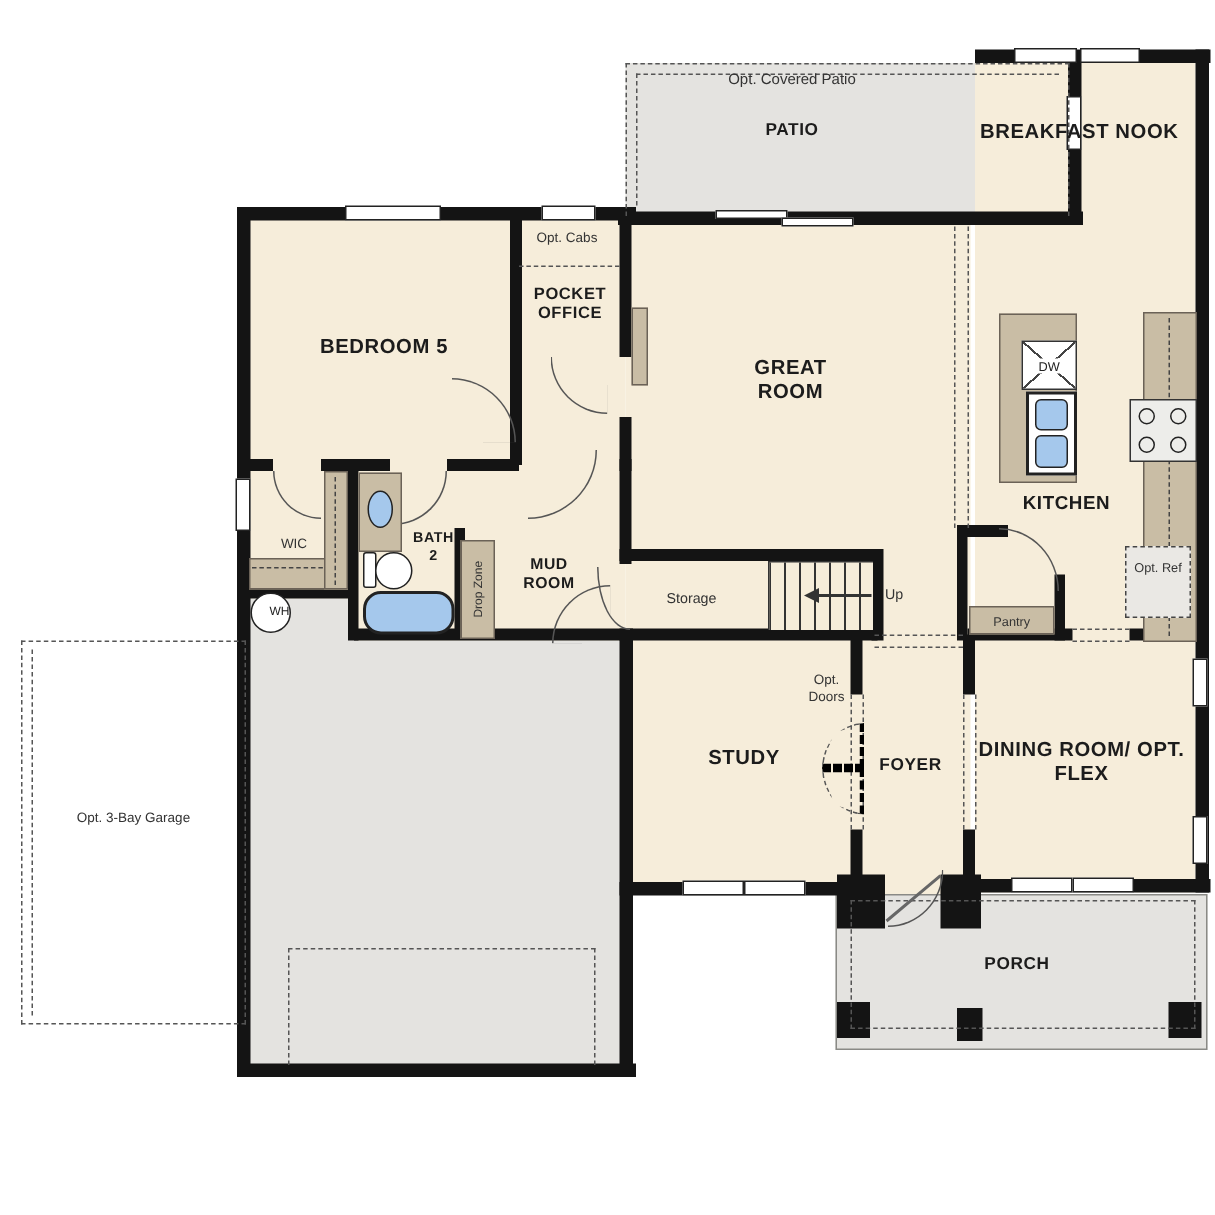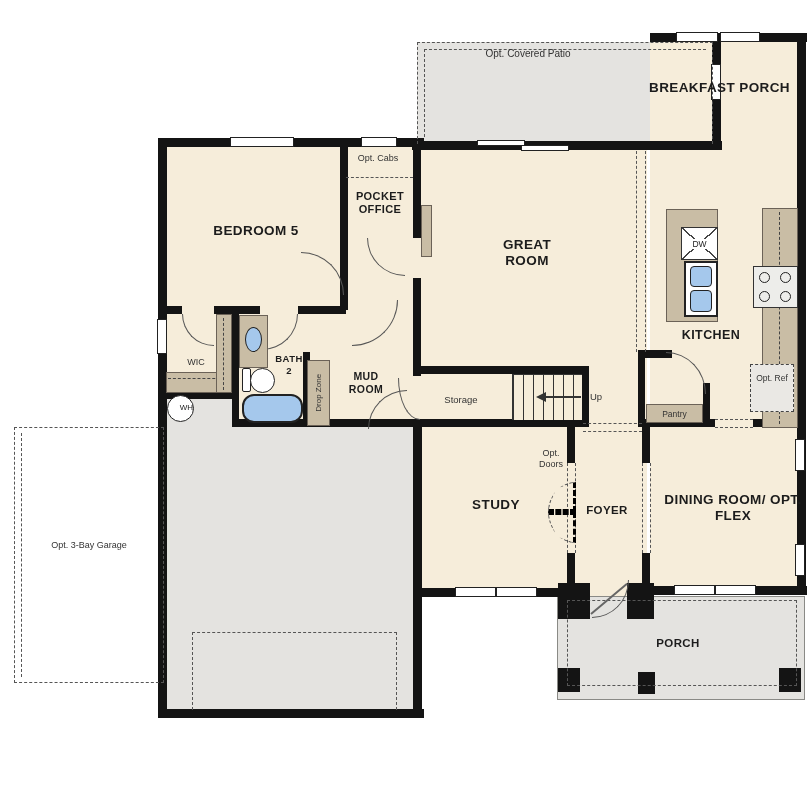--- a/index.html
+++ b/index.html
@@ -154,33 +154,34 @@
   </div>
 
   <div class="abs" style="left:512px;top:374px;width:70px;height:46px;background:#f6edda;border-top:1.4px solid #333;border-left:1.4px solid #333;
               background-image:repeating-linear-gradient(90deg,#333 0 1px,transparent 1px 10px);"></div>
   <div class="abs" style="left:545px;top:396px;width:36px;height:2px;background:#333;"></div>
   <div class="abs" style="left:536px;top:392px;width:0;height:0;border-top:5px solid transparent;border-bottom:5px solid transparent;border-right:10px solid #333;"></div>
 
   <div class="abs" style="left:591px;top:613px;width:47px;height:2px;background:#666;transform:rotate(-40deg);transform-origin:0 50%;"></div>
 
   <div class="lbl-sm" style="left:428px;top:48px;width:200px;font-size:10px;">Opt. Covered Patio</div>
-  <div class="lbl" style="left:648px;top:80px;width:143px;font-size:13.5px;">BREAKFAST PORCH</div>
+  <div class="lbl" style="left:428px;top:80px;width:200px;font-size:11.5px;">PATIO</div>
+  <div class="lbl" style="left:648px;top:80px;width:143px;font-size:13.5px;">BREAKFAST NOOK</div>
   <div class="lbl-sm" style="left:345px;top:153px;width:66px;font-size:9px;">Opt. Cabs</div>
   <div class="lbl" style="left:346px;top:190px;width:68px;font-size:11px;">POCKET OFFICE</div>
   <div class="lbl" style="left:166px;top:223px;width:180px;font-size:13.5px;">BEDROOM 5</div>
   <div class="lbl" style="left:481px;top:237px;width:92px;font-size:13.5px;">GREAT ROOM</div>
   <div class="lbl" style="left:661px;top:328px;width:100px;font-size:12.5px;">KITCHEN</div>
   <div class="lbl-sm" style="left:171px;top:357px;width:50px;font-size:9px;">WIC</div>
   <div class="lbl" style="left:272px;top:353px;width:34px;font-size:9.5px;">BATH 2</div>
   <div class="lbl" style="left:337px;top:370px;width:58px;font-size:10.5px;">MUD ROOM</div>
   <div class="lbl-sm" style="left:289px;top:388px;width:60px;font-size:8px;transform:rotate(-90deg);">Drop Zone</div>
   <div class="lbl-sm" style="left:429px;top:394px;width:64px;font-size:9.5px;">Storage</div>
   <div class="lbl-sm" style="left:585px;top:391px;width:22px;font-size:9.5px;">Up</div>
   <div class="lbl-sm" style="left:752px;top:373px;width:40px;font-size:8.5px;">Opt. Ref</div>
   <div class="lbl-sm" style="left:647px;top:409px;width:55px;font-size:8.5px;">Pantry</div>
   <div class="lbl-sm" style="left:530px;top:448px;width:42px;font-size:9px;">Opt. Doors</div>
   <div class="lbl" style="left:450px;top:497px;width:92px;font-size:13.5px;">STUDY</div>
   <div class="lbl" style="left:574px;top:503px;width:66px;font-size:11.5px;">FOYER</div>
-  <div class="lbl" style="left:652px;top:492px;width:138px;font-size:13.5px;margin-left:12px;">DINING ROOM/ OPT. FLEX</div>
+  <div class="lbl" style="left:652px;top:492px;width:138px;font-size:13.5px;">DINING ROOM/ OPT. FLEX</div>
   <div class="lbl-sm" style="left:39px;top:540px;width:100px;font-size:9px;">Opt. 3-Bay Garage</div>
   <div class="lbl" style="left:628px;top:636px;width:100px;font-size:11.5px;">PORCH</div>
 </div>
 
 </body></html>

